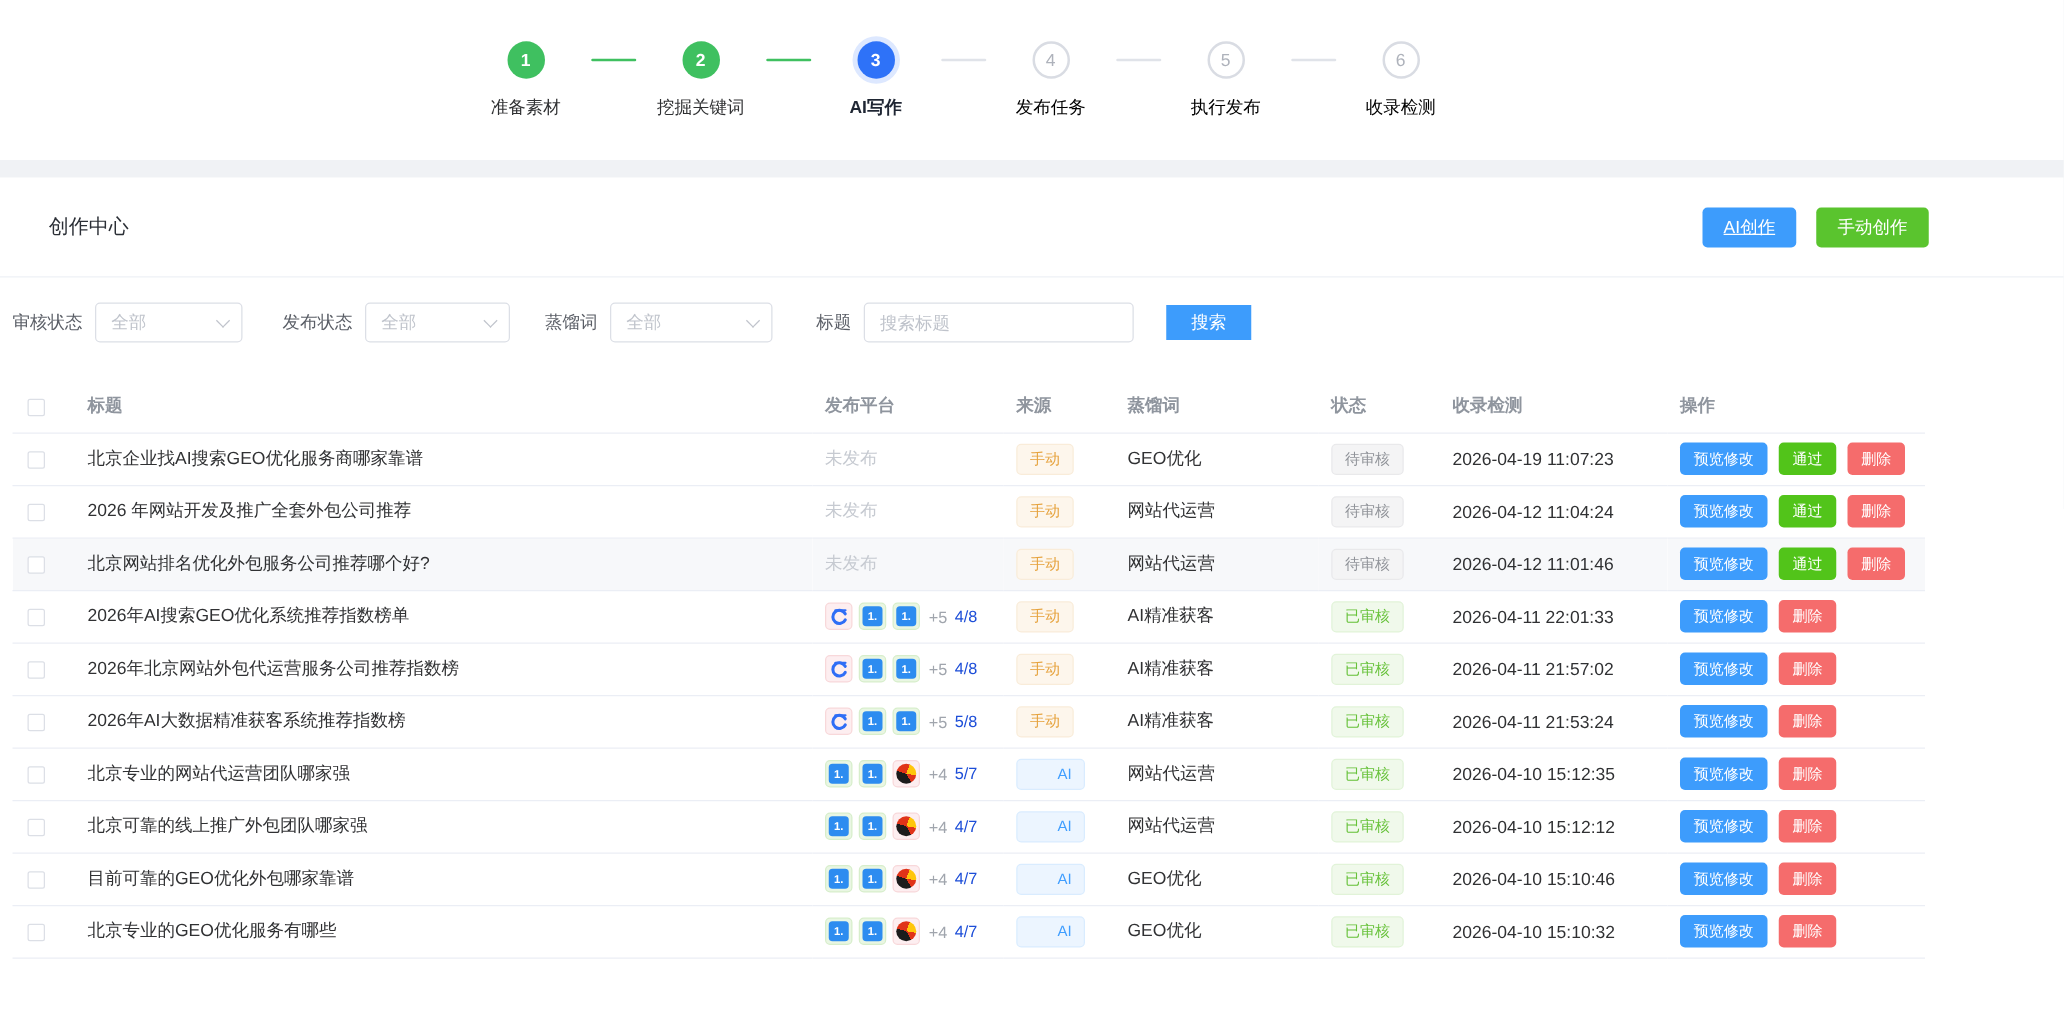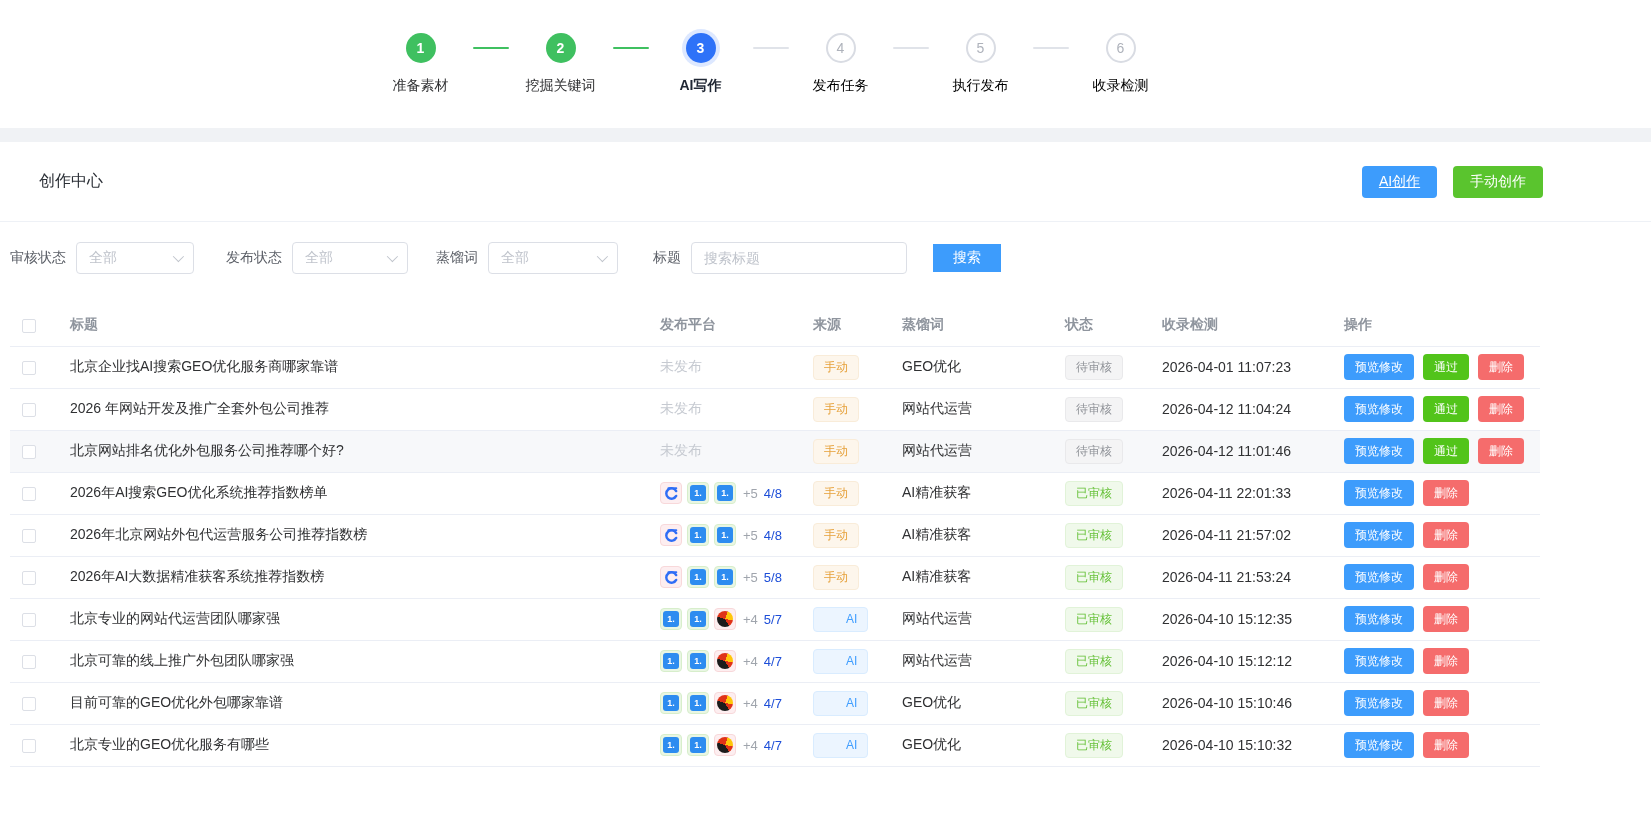--- a/index.html
+++ b/index.html
@@ -207,21 +207,21 @@
       </tr>
     </thead>
     <tbody>
         <tr>
           <td class="cell-check"><span class="checkbox"></span></td>
           <td class="cell-title">北京企业找AI搜索GEO优化服务商哪家靠谱</td>
           <td class="cell-platform"><span class="unpublished">未发布</span></td>
           <td class="cell-source"><span class="tag tag-manual">手动</span></td>
           <td class="cell-word">GEO优化</td>
           <td class="cell-status"><span class="tag tag-pending">待审核</span></td>
-          <td class="cell-time">2026-04-01 11:07:23</td>
+          <td class="cell-time">2026-04-19 11:07:23</td>
           <td class="cell-actions"><button class="abtn abtn-preview">预览修改</button><button class="abtn abtn-pass">通过</button><button class="abtn abtn-delete">删除</button></td>
         </tr>
         <tr>
           <td class="cell-check"><span class="checkbox"></span></td>
           <td class="cell-title">2026 年网站开发及推广全套外包公司推荐</td>
           <td class="cell-platform"><span class="unpublished">未发布</span></td>
           <td class="cell-source"><span class="tag tag-manual">手动</span></td>
           <td class="cell-word">网站代运营</td>
           <td class="cell-status"><span class="tag tag-pending">待审核</span></td>
           <td class="cell-time">2026-04-12 11:04:24</td>

